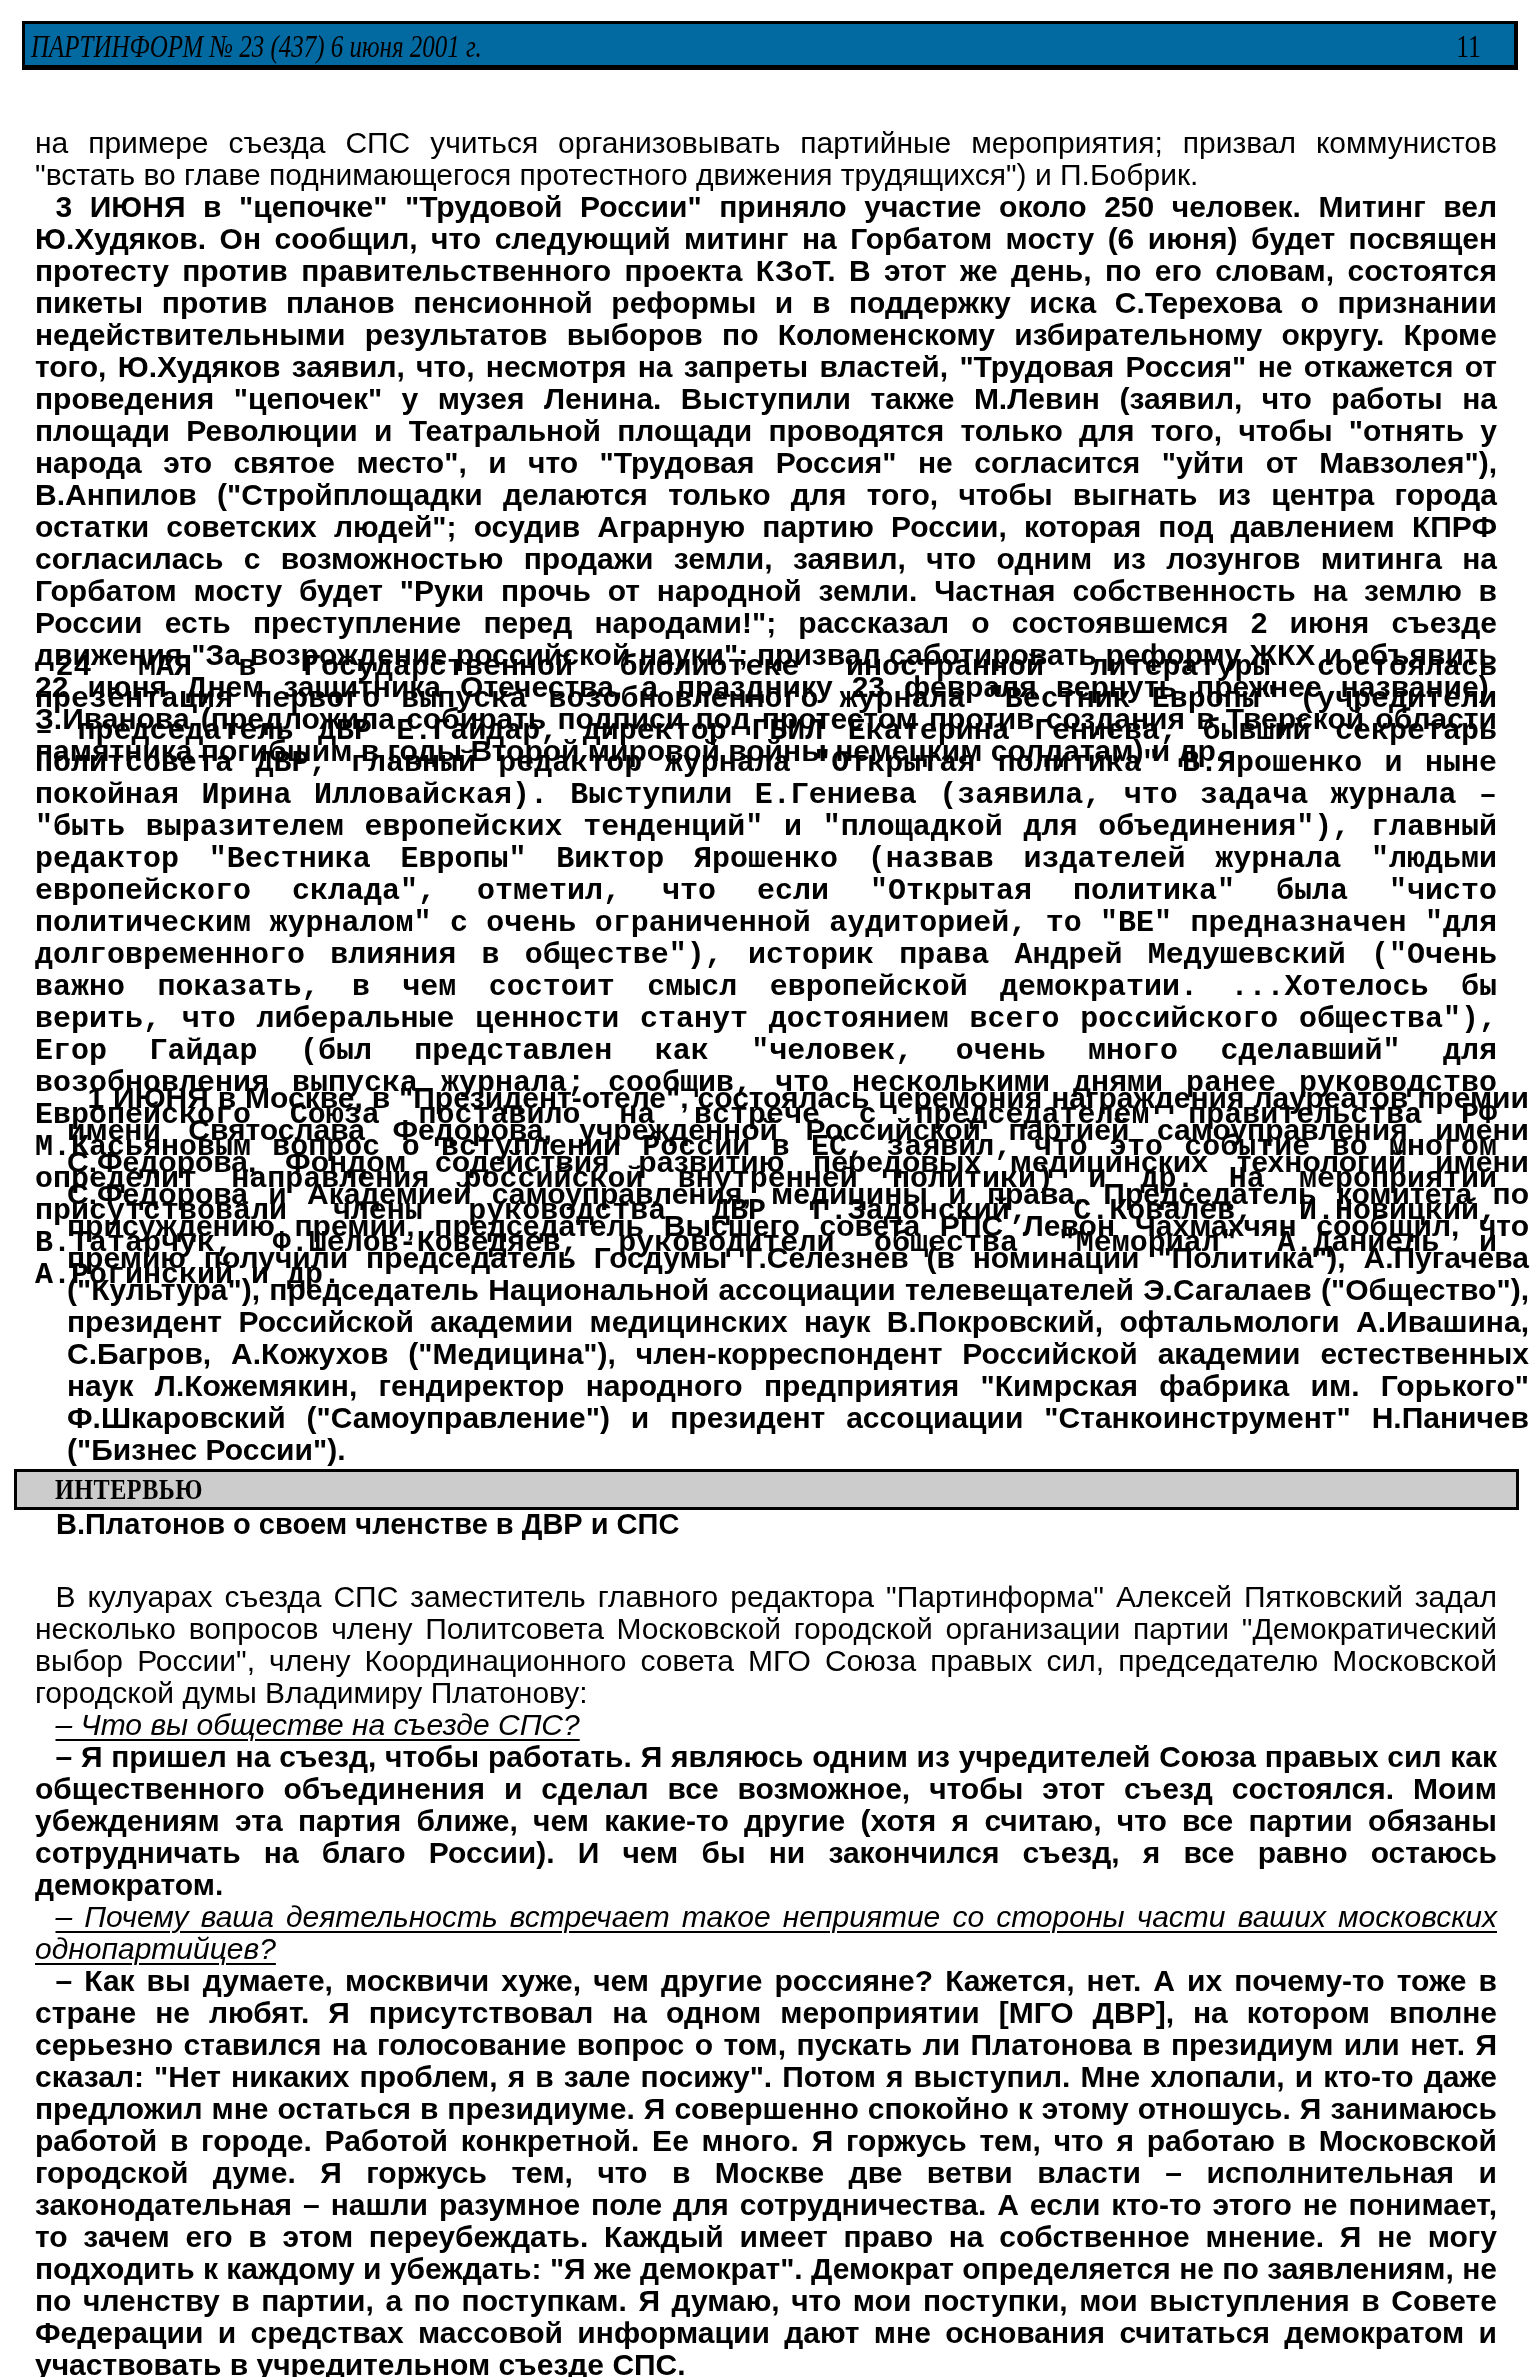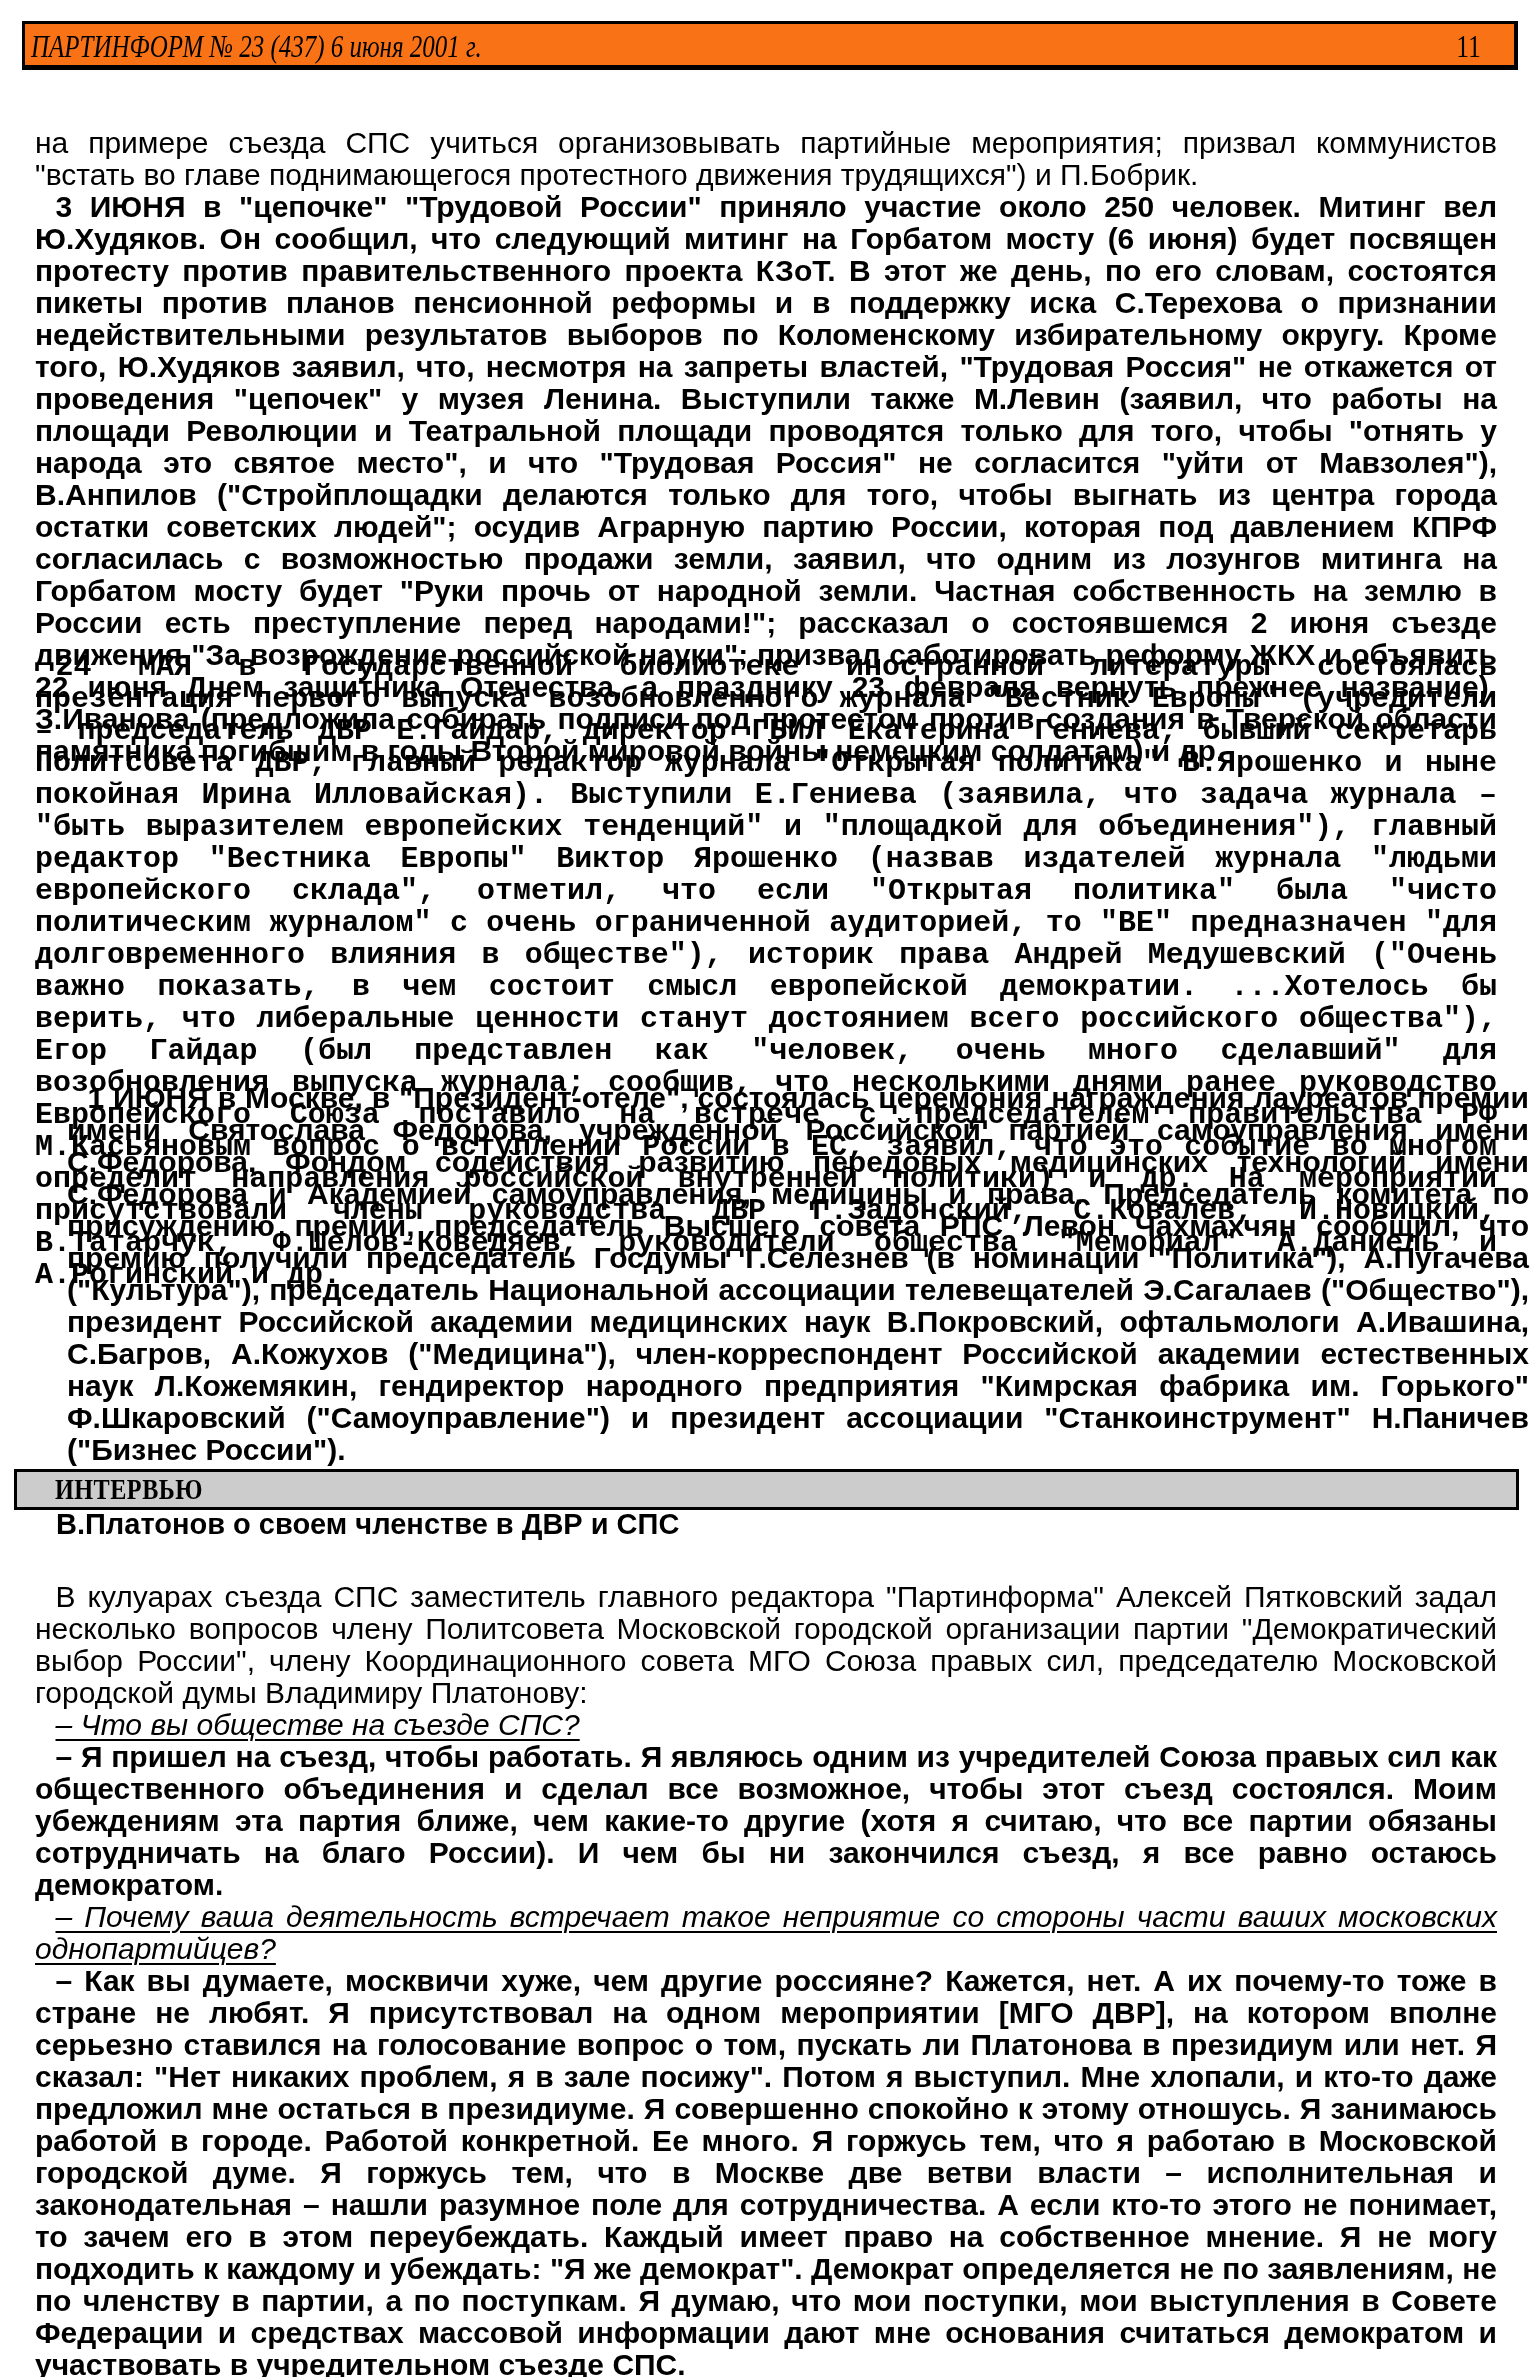--- a/index.html
+++ b/index.html
@@ -13,21 +13,21 @@
     }
     .page-header {
       position: absolute;
       left: 22px;
       top: 21px;
       width: 1489px;
       height: 41px;
       border: 3.2px solid #000;
       border-right-width: 4.5px;
       border-bottom-width: 5.1px;
-      background: #f97316;
+      background: #0369a1;
       box-sizing: content-box;
     }
     .page-header .title {
       position: absolute;
       left: 6.4px;
       top: 3.8px;
       font-family: "Liberation Serif", serif;
       font-style: italic;
       font-size: 32px;
       line-height: 36px;

